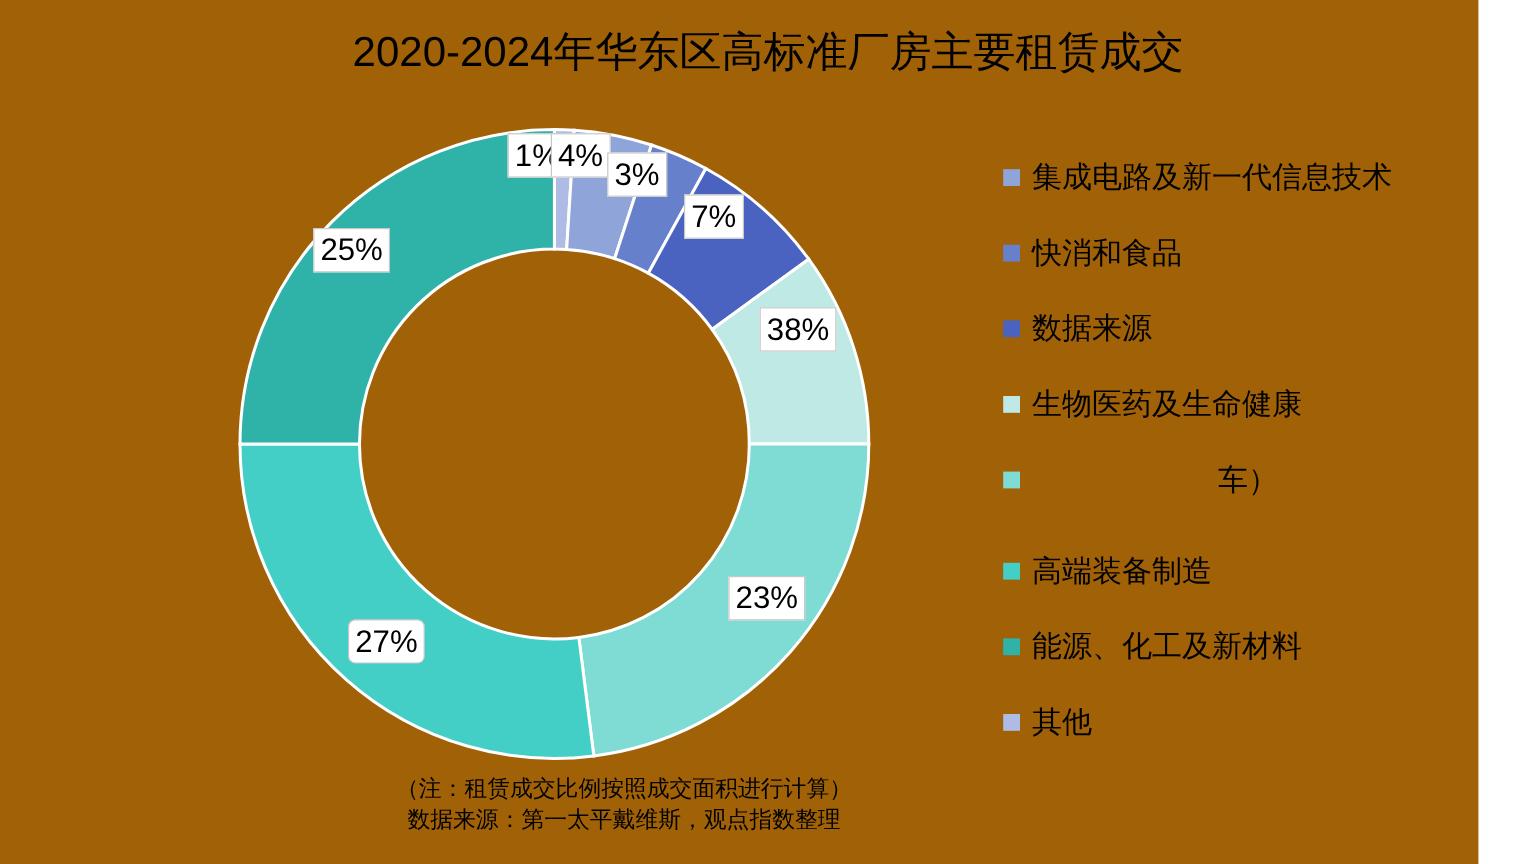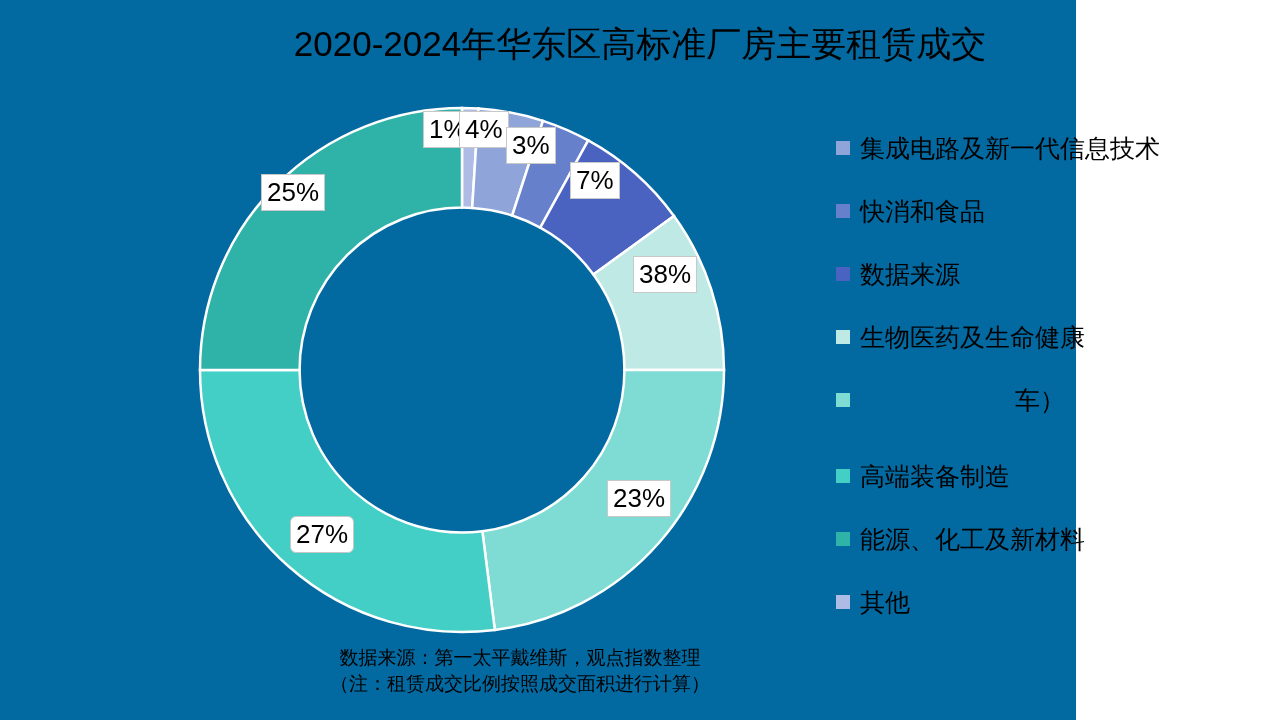--- a/index.html
+++ b/index.html
@@ -9,23 +9,23 @@
   }
   body {
     width: 1280px;
     height: 720px;
     overflow: hidden;
     font-family: "Liberation Sans", "DejaVu Sans", sans-serif;
     color: #000000;
   }
   #page {
     position: relative;
-    width: 1076px;
+    width: 1232px;
     height: 720px;
-    background: #0369a1;
+    background: #a16207;
   }
 
   
   #chart-title {
     position: absolute;
     left: 0;
     top: 22px;
     width: 1280px;
     text-align: center;
     font-size: 35px;
@@ -136,21 +136,21 @@
   </div>
 
   <div id="data-labels-layer">
       <div class="data-label" style="left: 423px; top: 111px;">1%</div>
       <div class="data-label" style="left: 459px; top: 111px;">4%</div>
       <div class="data-label" style="left: 506px; top: 127px;">3%</div>
       <div class="data-label" style="left: 570px; top: 162px;">7%</div>
       <div class="data-label" style="left: 633px; top: 256px;">38%</div>
       <div class="data-label" style="left: 607px; top: 480px;">23%</div>
       <div class="data-label" style="left: 290px; top: 516px; border-radius: 6px;">27%</div>
-      <div class="data-label" style="left: 261px; top: 174px;">25%</div>
+      <div class="data-label" style="left: 261px; top: 190px;">25%</div>
     </div>
 
   <div id="legend">
       <div class="legend-item" style="top: 12px;">
         <span class="legend-swatch" style="background: rgb(143, 165, 218);"></span>
         <span class="legend-text">集成电路及新一代信息技术</span>
       </div>
       <div class="legend-item" style="top: 75px;">
         <span class="legend-swatch" style="background: rgb(103, 128, 204);"></span>
         <span class="legend-text">快消和食品</span>
@@ -177,17 +177,17 @@
         <span class="legend-swatch" style="background: rgb(47, 179, 168);"></span>
         <span class="legend-text">能源、化工及新材料</span>
       </div>
       <div class="legend-item" style="top: 466px;">
         <span class="legend-swatch" style="background: rgb(174, 187, 228);"></span>
         <span class="legend-text">其他</span>
       </div>
     </div>
 
   <div id="footnote">
+    <div>（注：租赁成交比例按照成交面积进行计算）</div>
     <div>数据来源：第一太平戴维斯，观点指数整理</div>
-    <div>（注：租赁成交比例按照成交面积进行计算）</div>
   </div>
 
 </div>
 
 </body></html>

